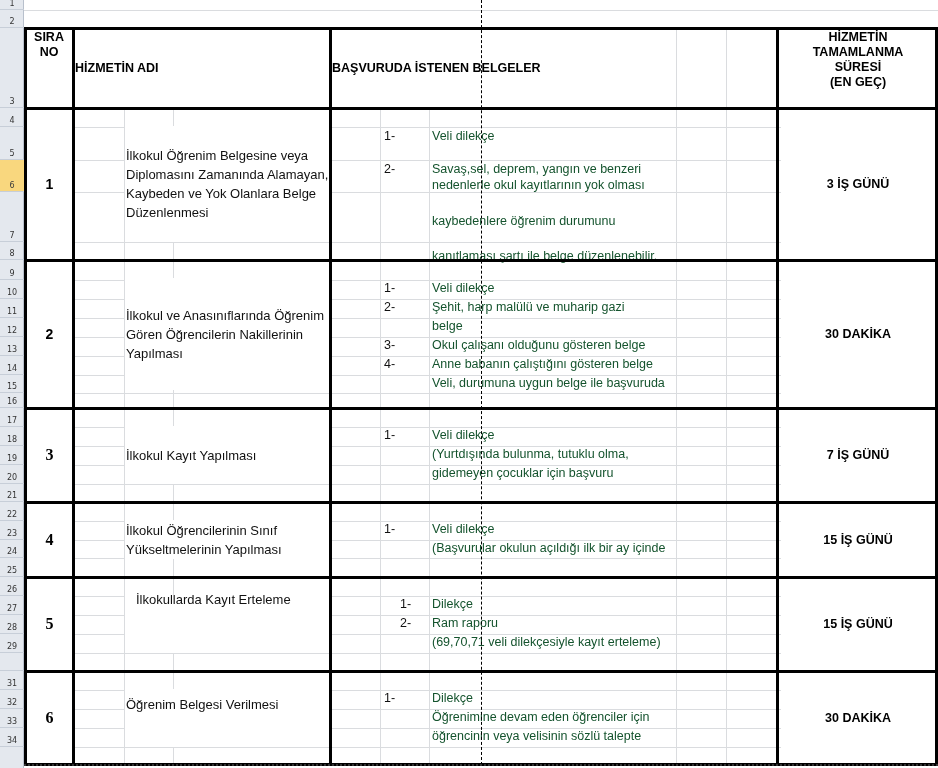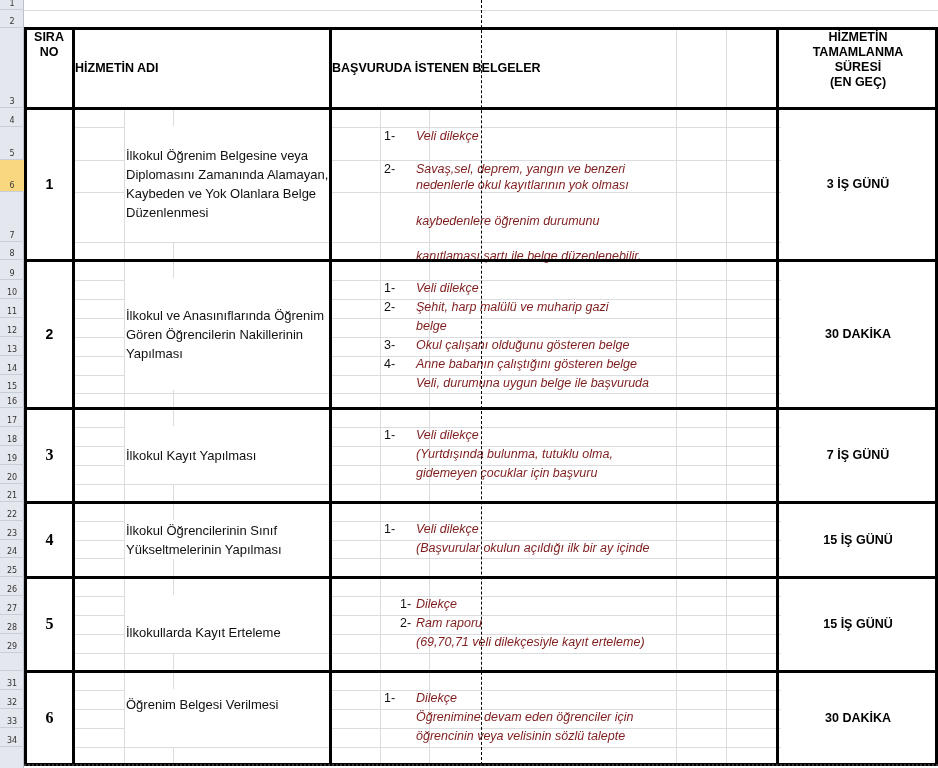--- a/index.html
+++ b/index.html
@@ -12,21 +12,21 @@
   .vgrid { position:absolute; width:0; border-left:1px solid #dadcdf; }
   .thick-h { position:absolute; height:0; border-top:3px solid #000; }
   .thick-v { position:absolute; width:0; border-left:3px solid #000; }
   .whitebox { position:absolute; background:#fff; }
   .title { position:absolute; left:24px; right:0; top:2px; height:24px; text-align:center; font-weight:bold; font-size:17px; color:#000; letter-spacing:0.2px; }
   .hdrcell { position:absolute; display:flex; align-items:center; text-align:center; font-weight:bold; font-size:12.5px; color:#000; line-height:15px; }
   .no { position:absolute; display:flex; align-items:center; justify-content:center; font-weight:bold; font-size:14px; color:#000; }
   .no.serif { font-family:"Liberation Serif", serif; font-size:16px; }
   .svc { position:absolute; left:126px; width:205px; font-size:13px; color:#111; line-height:19px; display:flex; align-items:center; }
   .doc-num { position:absolute; font-size:12.5px; color:#111; }
-  .doc-line { position:absolute; left:416px; font-size:12.5px; color:#7f1d1d; white-space:nowrap;font-style:italic; }
+  .doc-line { position:absolute; left:432px; font-size:12.5px; color:#14532d; white-space:nowrap; }
   .dur { position:absolute; left:780px; width:156px; display:flex; align-items:center; justify-content:center; font-weight:bold; font-size:12.5px; color:#000; }
   .pagebreak { position:absolute; left:481px; width:0; border-left:1px dashed #000; }
   .bottom-dots { position:absolute; left:24px; right:0; top:764px; height:0; border-top:2px dotted #333; }
 </style>
 </head>
 <body>
 
 <div id="sheet">
   <div class="rowhdr" style="top:0;height:768px;"></div>
   <div id="rowheaders">
@@ -188,21 +188,21 @@
         <div class="doc-num" style="left: 384px; top: 522px;">1-</div>
         <div class="doc-line" style="top: 522px;">Veli dilekçe</div>
         <div class="doc-line" style="top: 541px;">(Başvurular okulun açıldığı ilk bir ay içinde</div>
         <div class="dur" style="top: 502px; height: 75px;">15 İŞ GÜNÜ</div>
       </div>
       <div class="whitebox" style="left: 26px; top: 579px; width: 47px; height: 91px;"></div>
       <div class="whitebox" style="left: 781px; top: 579px; width: 155px; height: 91px;"></div>
       <div class="whitebox" style="left: 125px; top: 595px; width: 204px; height: 58px;"></div>
       <div>
         <div class="no serif" style="left: 26px; width: 47px; top: 577px; height: 94px;">5</div>
-        <div class="svc" style="top: 585px; height: 94px;">
+        <div class="svc" style="top: 552px; height: 94px; padding-left: 10px;">
           <span>İlkokullarda Kayıt Erteleme</span>
         </div>
         <div class="doc-num" style="left: 400px; top: 597px;">1-</div>
         <div class="doc-line" style="top: 597px;">Dilekçe</div>
         <div class="doc-num" style="left: 400px; top: 616px;">2-</div>
         <div class="doc-line" style="top: 616px;">Ram raporu</div>
         <div class="doc-line" style="top: 635px;">(69,70,71 veli dilekçesiyle kayıt erteleme)</div>
         <div class="dur" style="top: 577px; height: 94px;">15 İŞ GÜNÜ</div>
       </div>
       <div class="whitebox" style="left: 26px; top: 673px; width: 47px; height: 91px;"></div>

